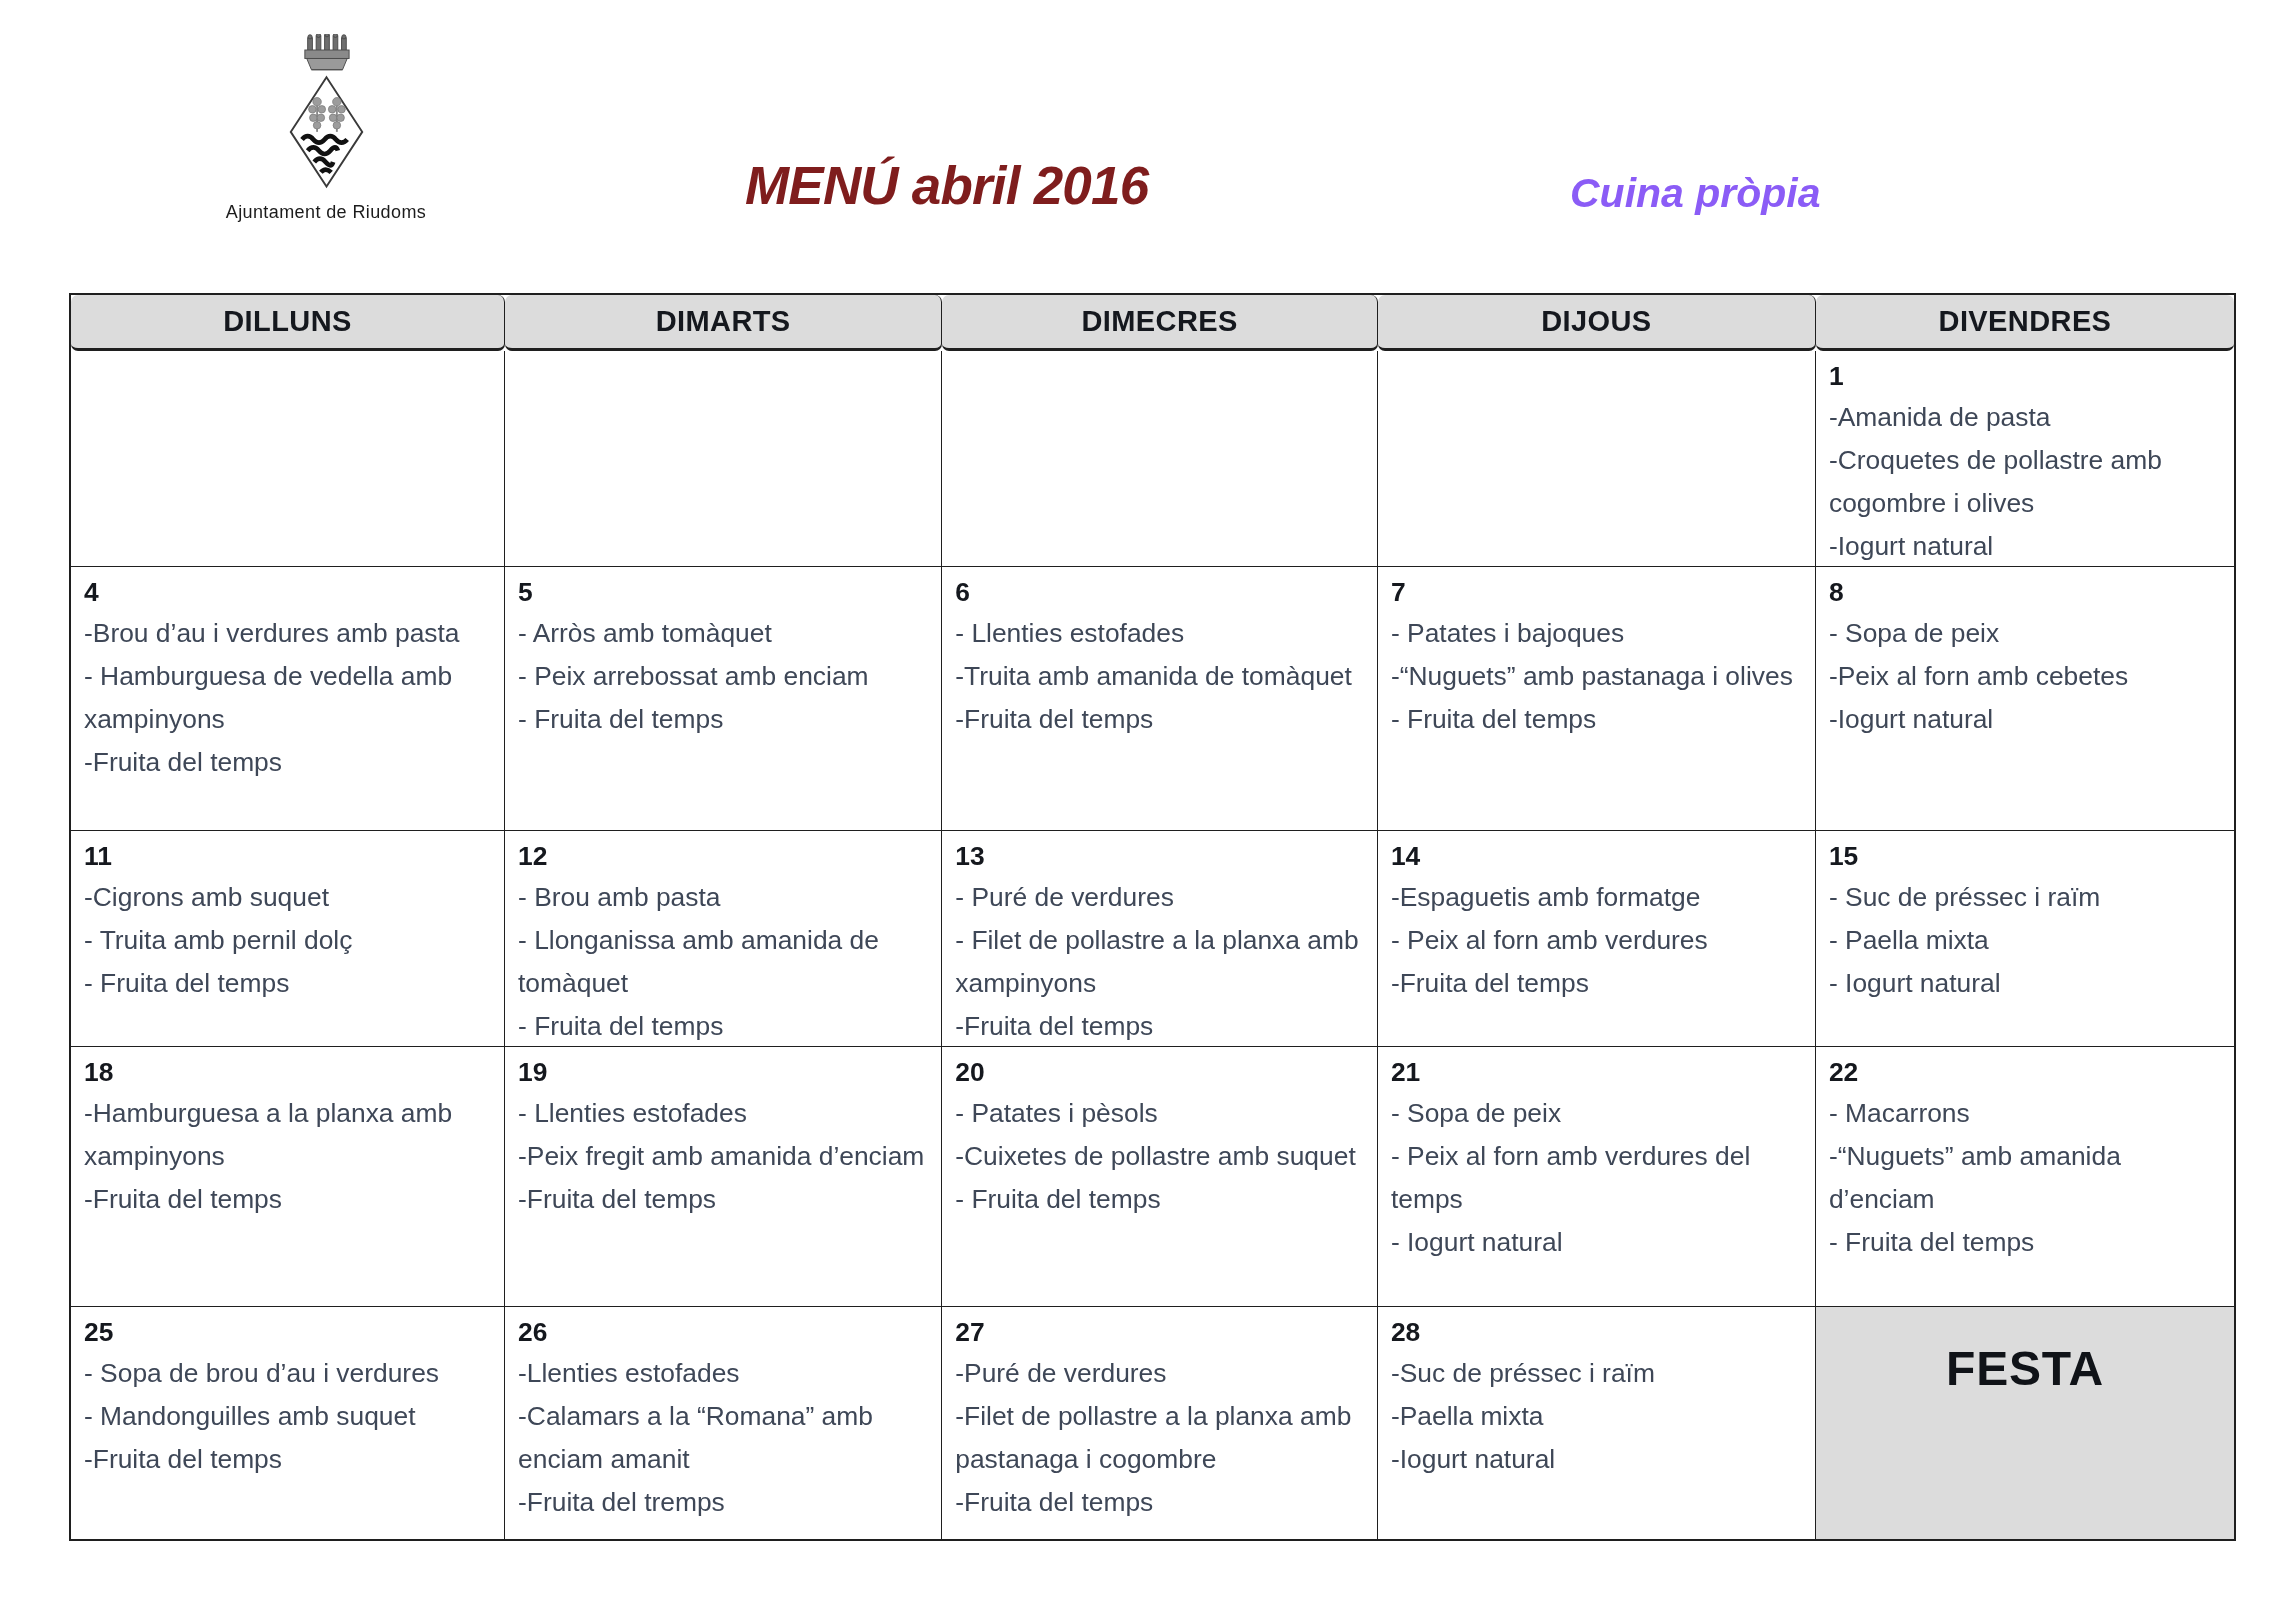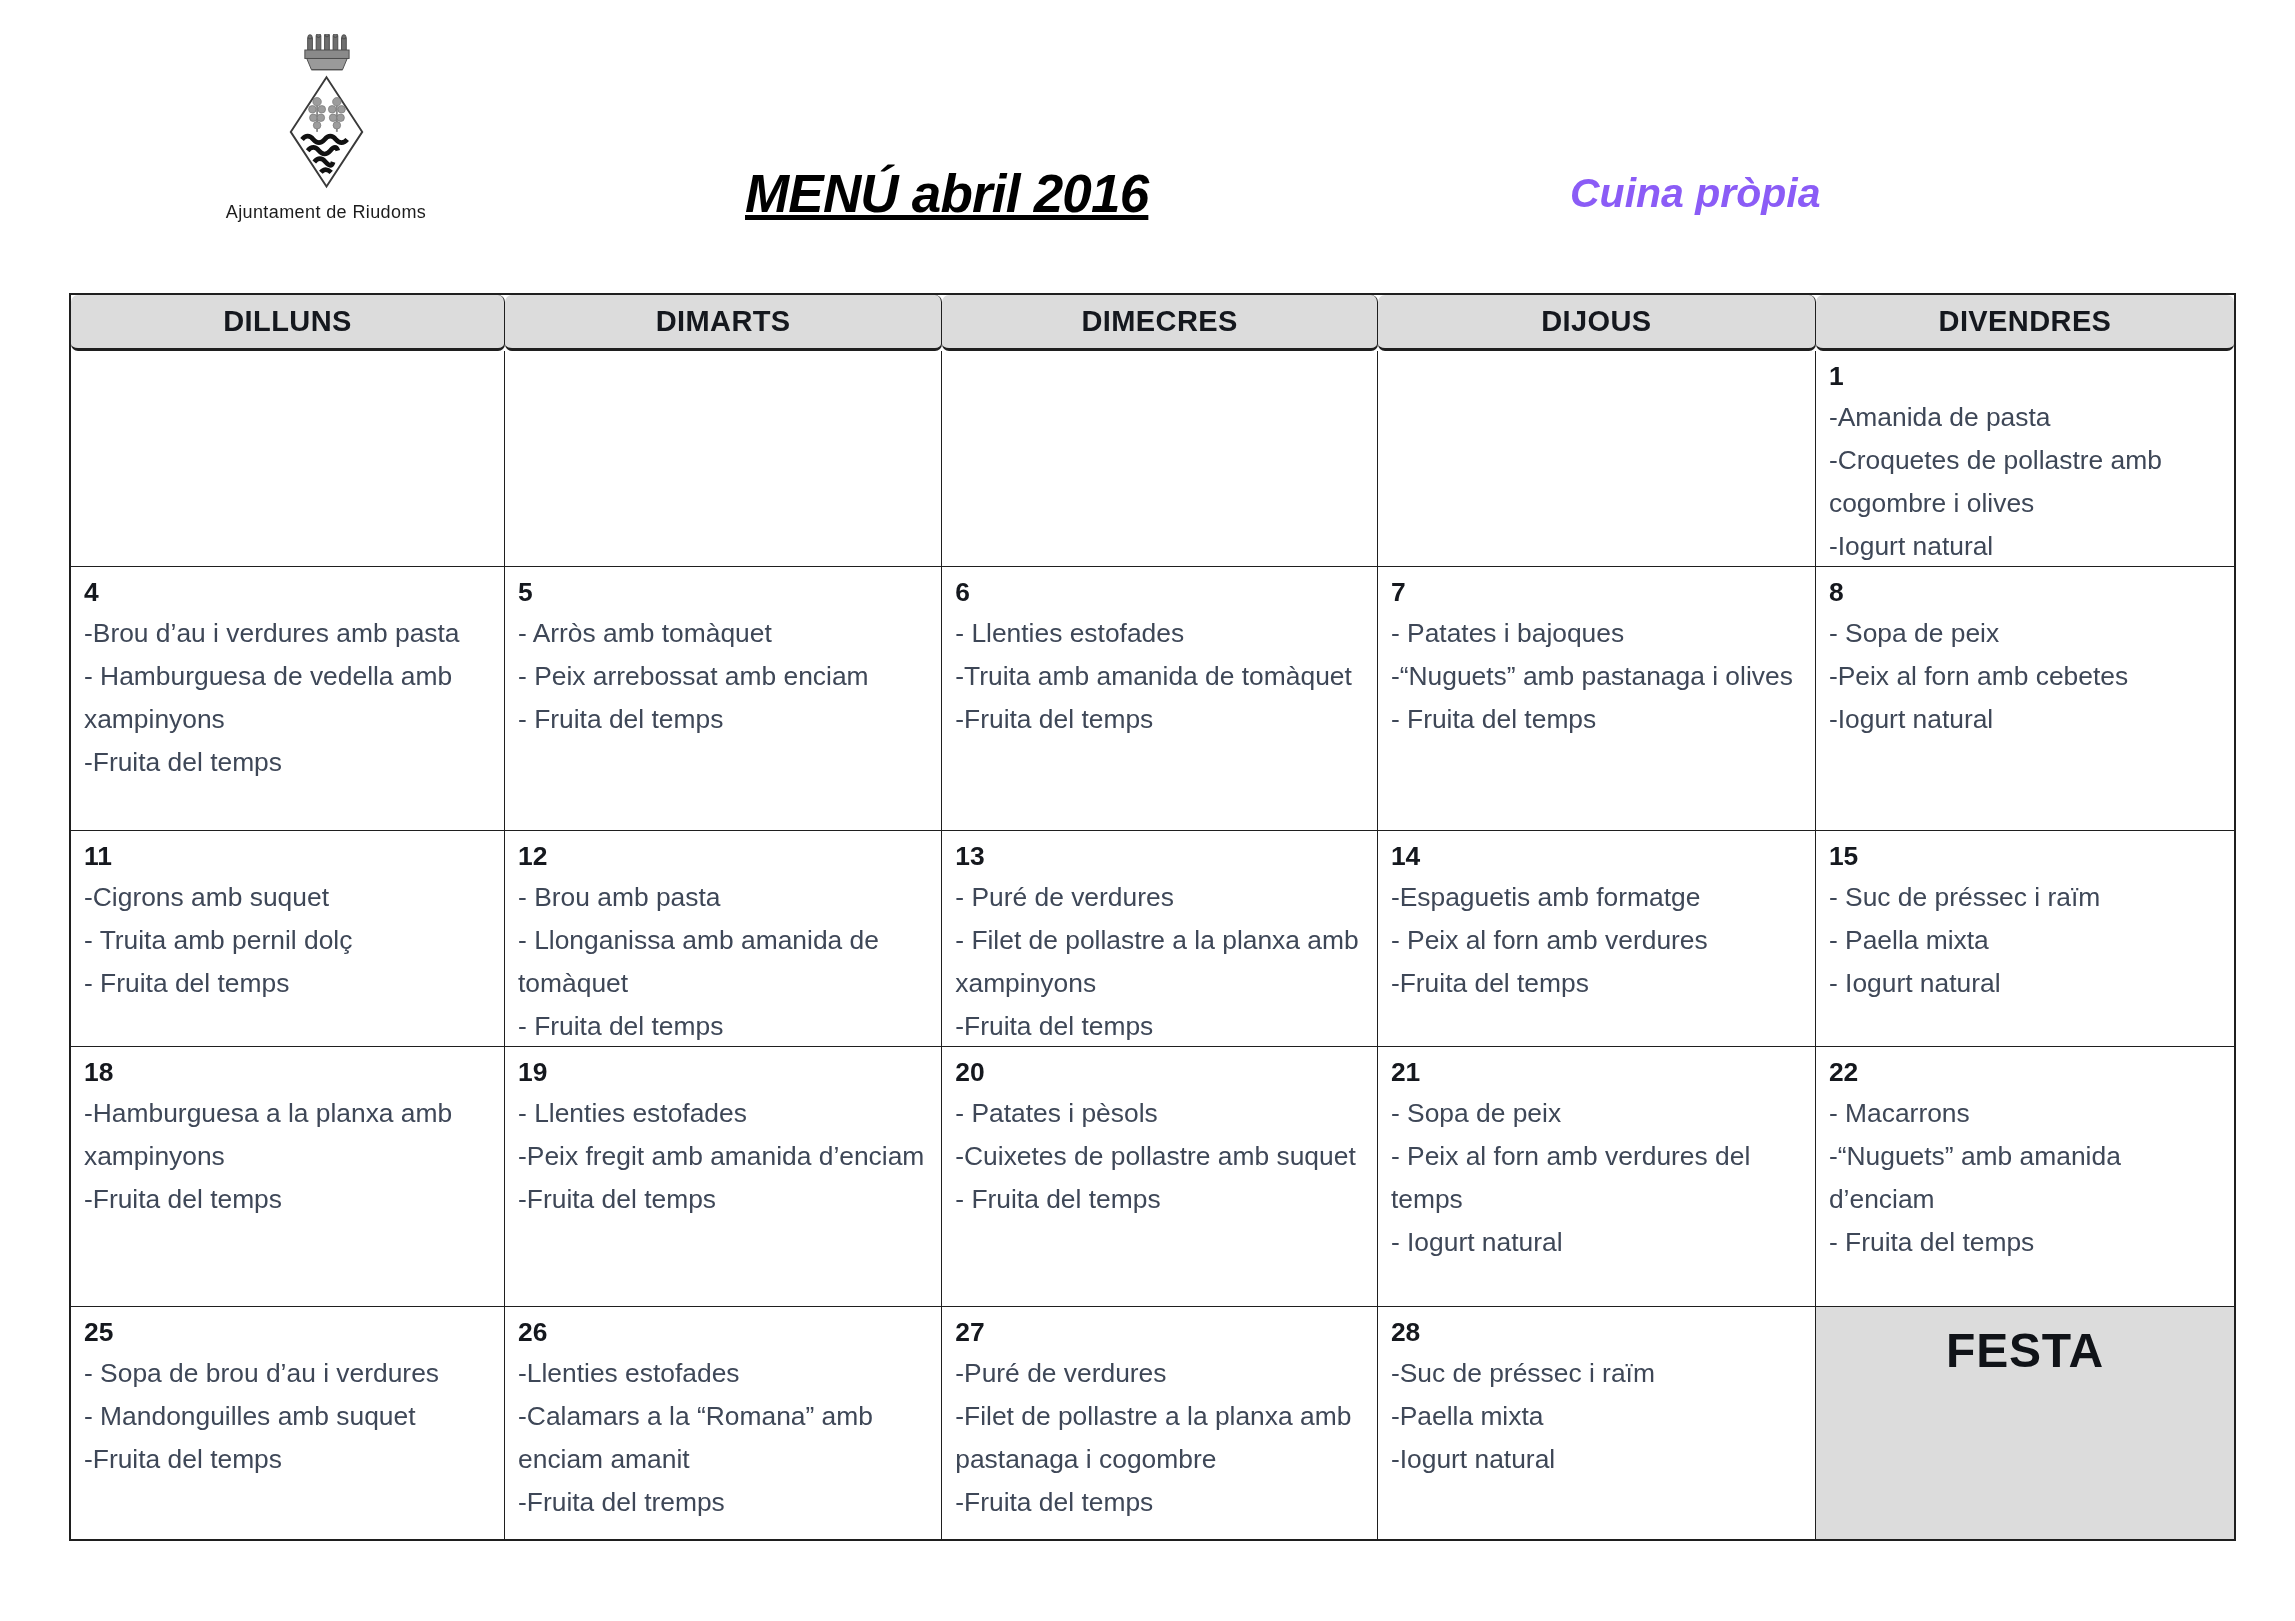--- a/index.html
+++ b/index.html
@@ -6,23 +6,23 @@
   body{
     width:2295px;height:1621px;position:relative;overflow:hidden;
     font-family:"Liberation Sans","DejaVu Sans",sans-serif;
     -webkit-font-smoothing:antialiased;
   }
   
   .logo-block{position:absolute;left:188px;top:34px;width:276px;text-align:center;}
   .logo-block svg{display:block;margin:0 auto;}
   .org-name{margin-top:8px;font-size:18px;color:#1c1c1c;letter-spacing:0.4px;}
   .doc-title{
-    position:absolute;left:745px;top:163px;width:561px;
-    font-size:53px;font-weight:bold;font-style:italic;color:#000000;
-    letter-spacing:-0.8px;white-space:nowrap;text-decoration:underline;
+    position:absolute;left:745px;top:155px;width:561px;
+    font-size:53px;font-weight:bold;font-style:italic;color:#7f1d1d;
+    letter-spacing:-0.8px;white-space:nowrap;
   }
   .doc-subtitle{
     position:absolute;left:1570px;top:170px;width:400px;
     font-size:41px;font-weight:bold;font-style:italic;color:#8b5cf6;
     white-space:nowrap;
   }
   
   .menu-grid{
     position:absolute;left:69px;top:293px;width:2167px;
     display:grid;
@@ -41,21 +41,21 @@
     border-right:1.6px solid #1f1f1f;border-bottom:1.6px solid #1f1f1f;
     padding:4.8px 13px 0 13px;box-sizing:border-box;overflow:hidden;
     font-size:26.4px;line-height:43px;color:#3e4757;
   }
   .last-col{border-right:none;}
   .last-row{border-bottom:none;}
   .day-num{display:block;font-weight:bold;color:#15181e;font-size:26.4px;line-height:40px;}
   .menu-line{white-space:pre-wrap;}
   .festa{
     background:#dcdcdc;display:flex;justify-content:center;align-items:flex-start;
-    padding:20px 0 0 0;
+    padding:38px 0 0 0;
   }
   .festa .festa-label{
     font-size:48px;font-weight:bold;color:#101318;letter-spacing:0.8px;line-height:48px;
   }
 </style>
 </head>
 <body>
 
 <div class="logo-block">
   <span>

